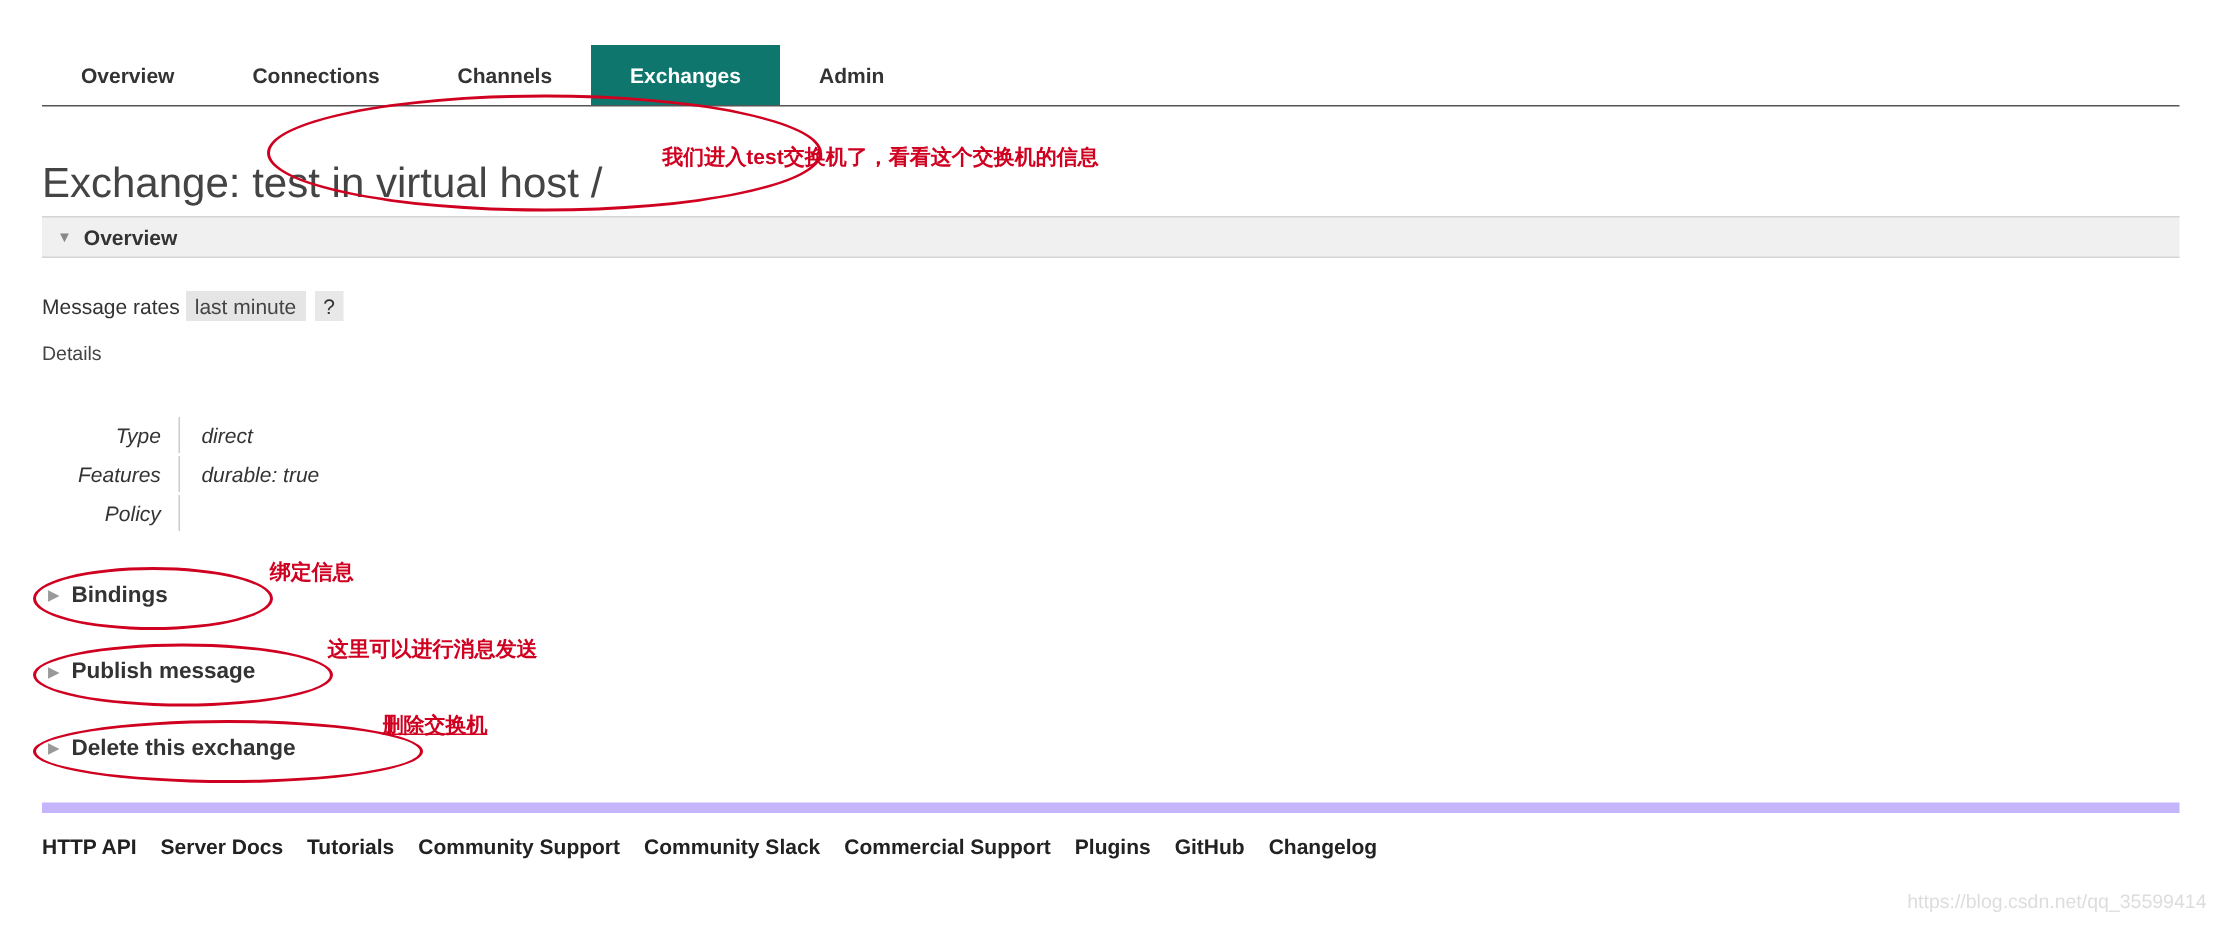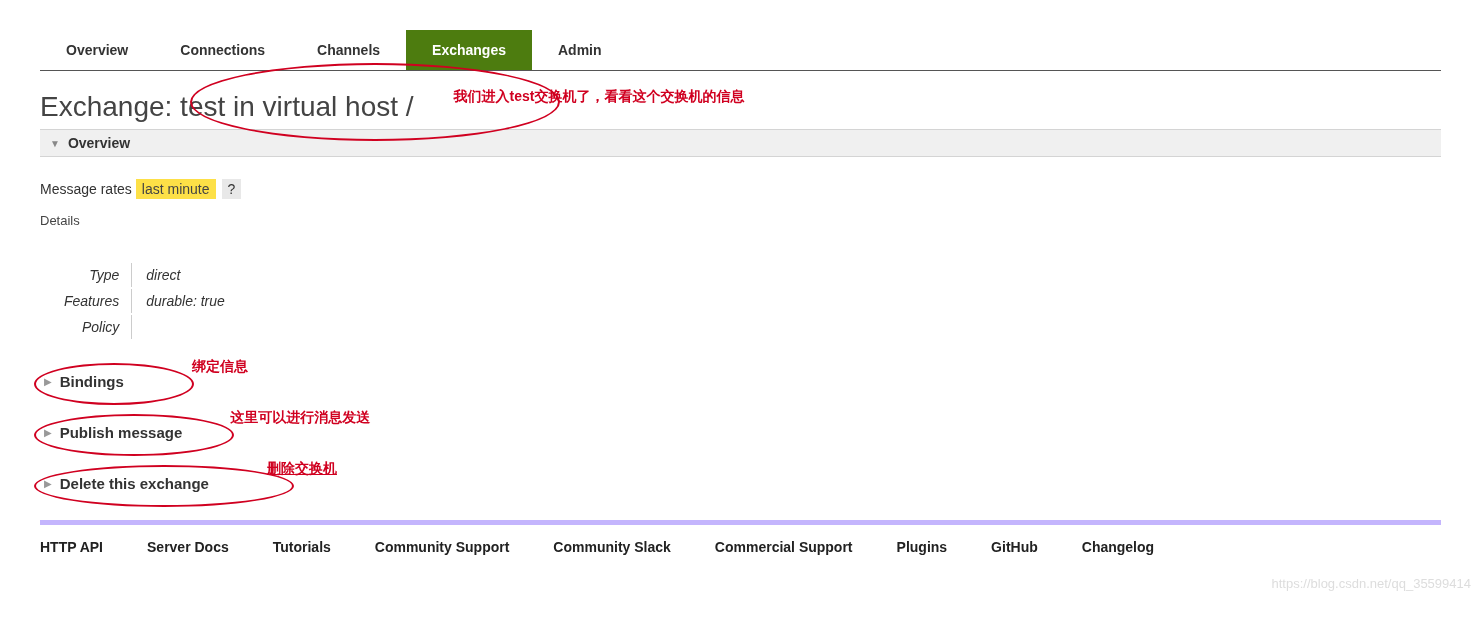--- a/index.html
+++ b/index.html
@@ -3,39 +3,39 @@
   <meta charset="utf-8">
   <style>
     * { box-sizing: border-box; margin: 0; padding: 0; }
     body {
       font-family: Verdana, Arial, sans-serif;
       font-size: 13px;
       color: #333;
       background: #fff;
       width: 1481px;
     }
-    .content { padding: 0 40px; }
+    .content { padding: 0 28px; }
     .tabs {
       display: flex;
       border-bottom: 1px solid #555;
       margin-top: 30px;
     }
     .tab {
       padding: 12px 26px;
       font-weight: bold;
       color: #333;
       cursor: pointer;
       font-size: 14px;
     }
-    .tab.active { background: #4d7c0f; color: #fff; }
+    .tab.active { background: #0f766e; color: #fff; }
     .page-title {
       font-size: 28px;
       font-weight: 400;
       color: #444;
-      margin-top: 20px;
+      margin-top: 35px;
       display: inline-block;
     }
     .page-title .exchange-name { font-weight: 400; }
     .title-row { display: flex; align-items: center; position: relative; }
     .red-ellipse {
       position: absolute;
       border: 2px solid #d00020;
       border-radius: 50%;
       pointer-events: none;
     }
@@ -53,44 +53,44 @@
       padding: 5px 10px;
       margin-top: 6px;
       display: flex;
       align-items: center;
       cursor: pointer;
     }
     .section-header .triangle { color: #888; font-size: 10px; margin-right: 8px; }
     .section-header .label { font-weight: bold; color: #333; font-size: 14px; }
     .body-content { padding: 10px 0 0 0; }
     .msg-rates-line { margin: 12px 0 10px 0; font-size: 14px; color: #333; display: flex; align-items: center; }
-    .badge { background: #fde047; padding: 2px 6px; margin: 0 4px; color: #444; }
+    .badge { background: #e5e5e5; padding: 2px 6px; margin: 0 4px; color: #444; }
     .help-badge { background: #e8e8e8; padding: 2px 6px; margin-left: 2px; cursor: pointer; }
     .idle-line { font-size: 14px; color: #444; padding: 6px 0 10px 0; border-bottom: 1px solid #ddd; }
     .details-label { font-size: 13px; color: #444; margin-top: 14px; }
     .details-table { margin-top: 33px; margin-left: 10px; font-style: italic; }
     .details-table tr td { padding: 4px 12px; font-size: 14px; color: #333; vertical-align: top; }
     .details-table tr td:first-child { text-align: right; border-right: 1px solid #ccc; min-width: 80px; }
     .collapsible {
       display: inline-flex;
       align-items: center;
       margin-top: 30px;
       padding: 2px 8px 2px 4px;
       cursor: pointer;
       position: relative;
     }
     .collapsible .triangle { color: #999; font-size: 10px; margin-right: 8px; }
     .collapsible .label { font-weight: bold; font-size: 15px; color: #333; }
     .collapse-row { display: flex; align-items: center; position: relative; }
     .footer {
-      border-top: 5px solid #c4b5fd;
+      border-top: 7px solid #c4b5fd;
       margin-top: 26px;
       padding: 14px 0;
       display: flex;
-      gap: 44px;
+      gap: 16px;
     }
     .footer a { font-weight: bold; color: #222; text-decoration: none; font-size: 14px; cursor: pointer; }
     .watermark {
       position: absolute;
       right: 10px;
       bottom: 8px;
       color: #ddd;
       font-size: 13px;
     }
     .wm-wrap { position: relative; height: 30px; }

